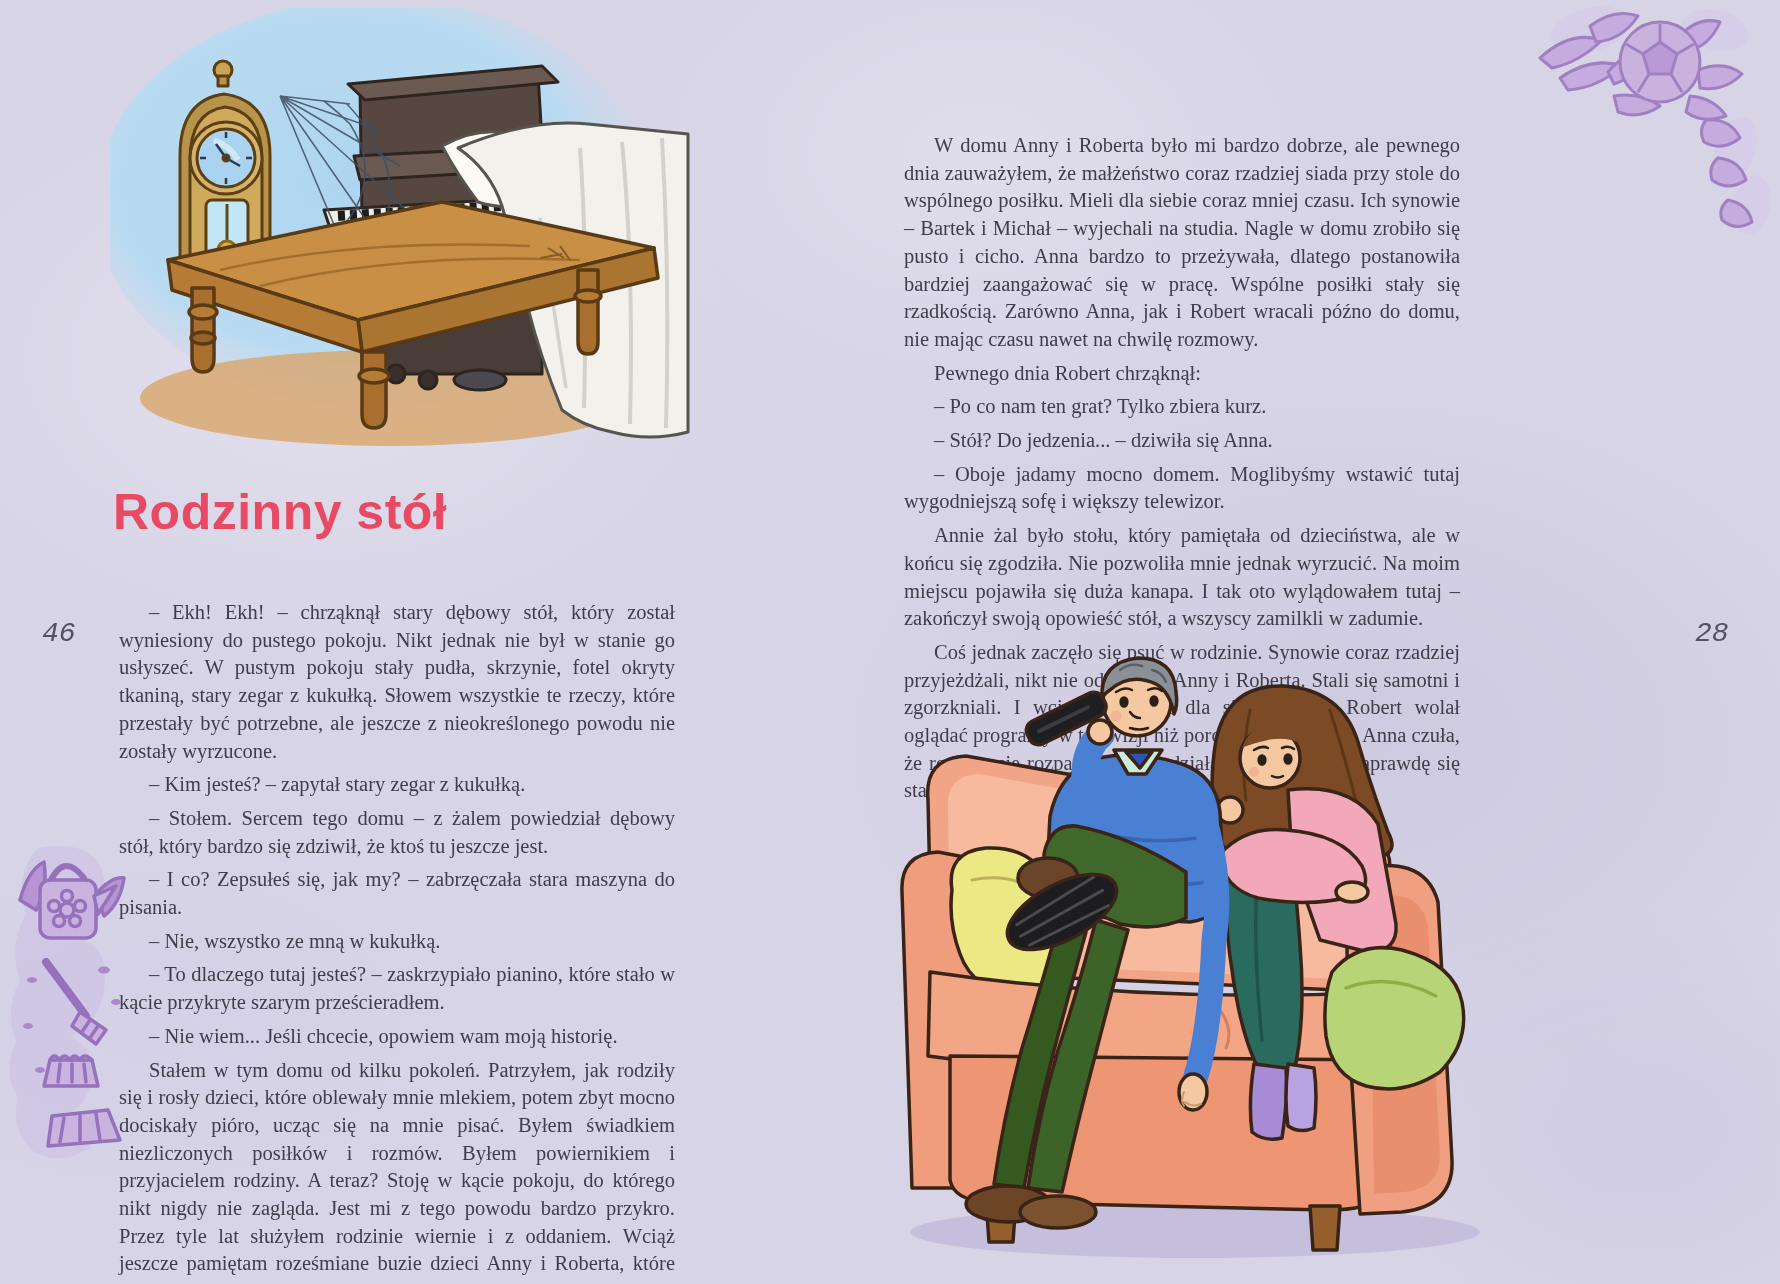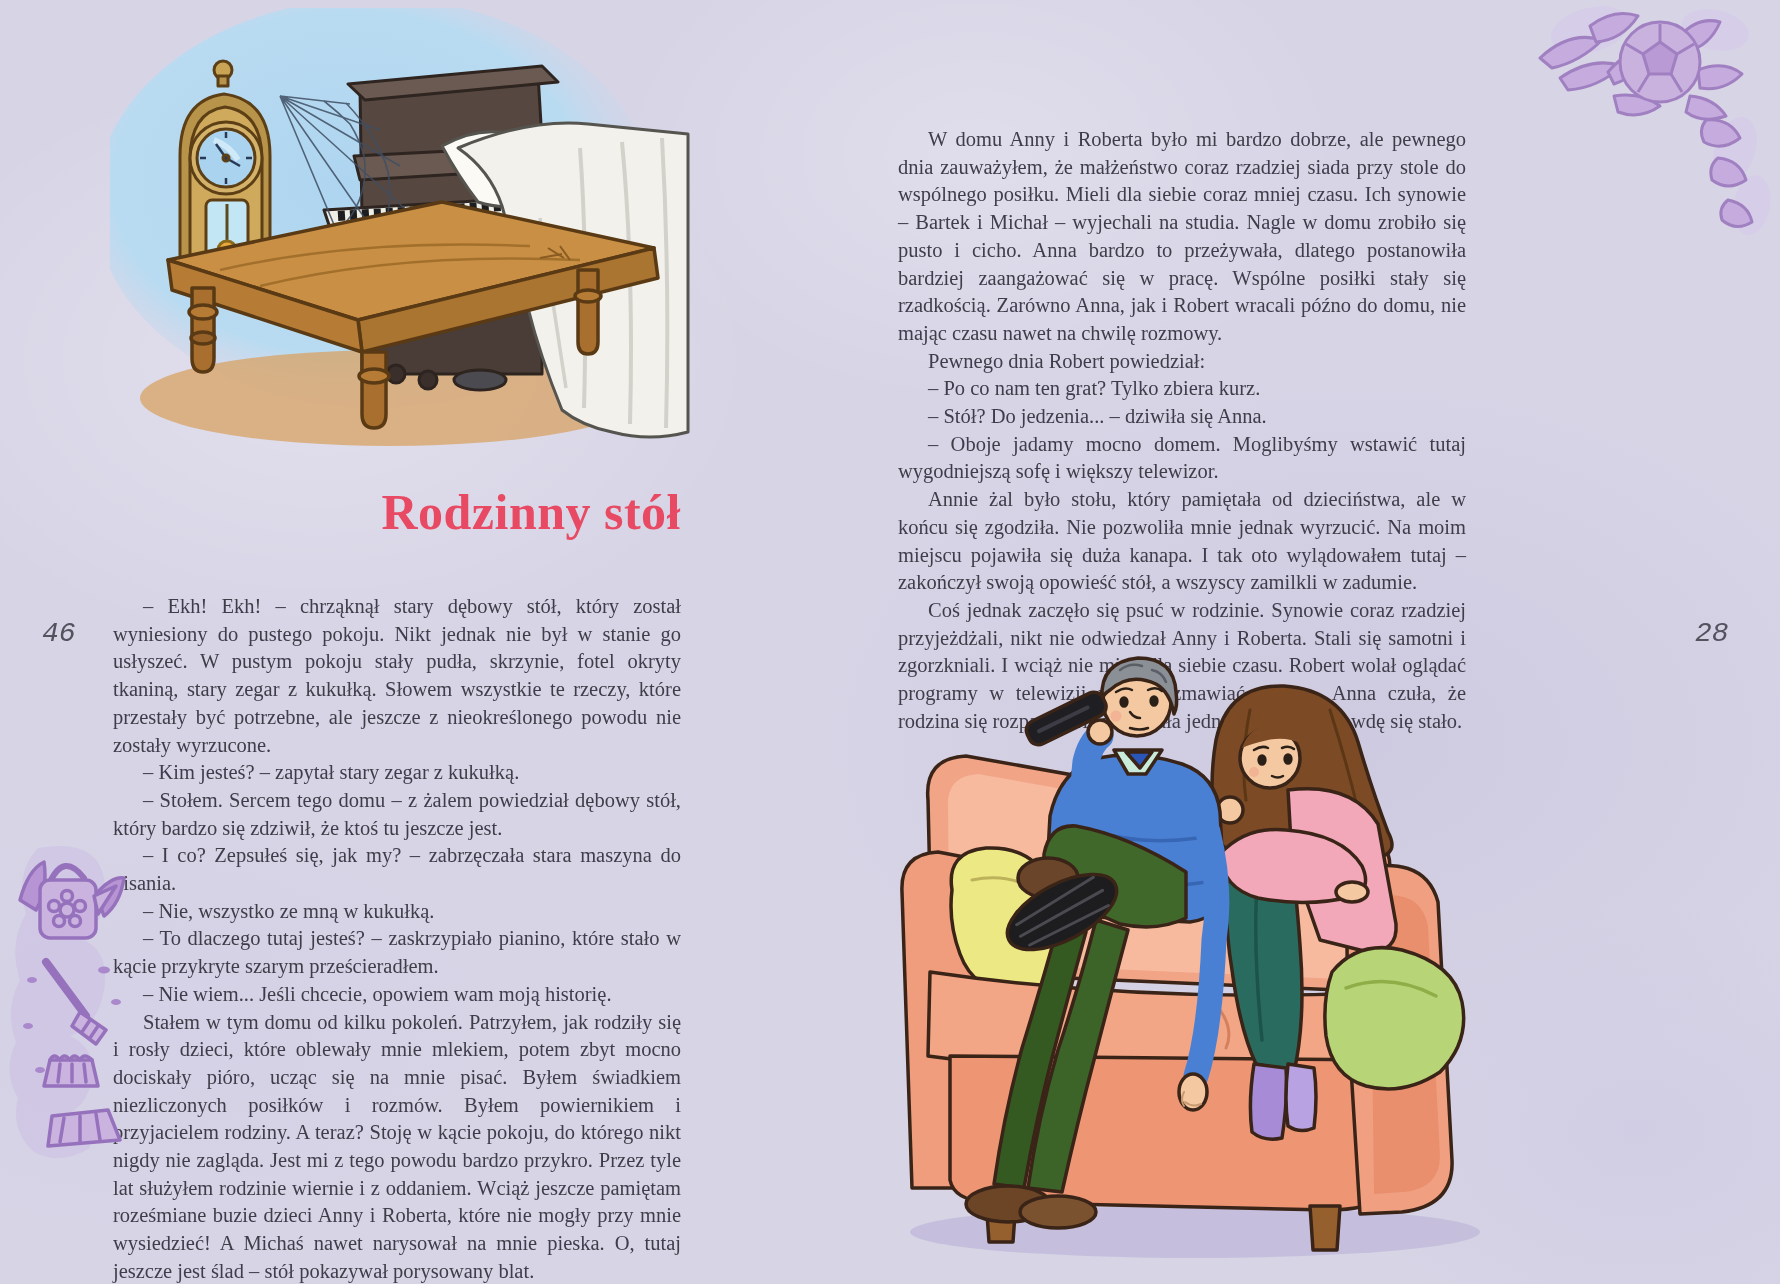--- a/index.html
+++ b/index.html
@@ -15,25 +15,25 @@
     font-family:"Liberation Serif", serif;
   }
   .abs{position:absolute;}
   .textcol{
     width:568px;
     font-size:20.5px;
     line-height:27.7px;
     color:#3f3d49;
     text-align:justify;
   }
-  .textcol p{margin:0;text-indent:30px;}
+  .textcol p{margin:6px;text-indent:30px;}
   .story-title{
     left:113px;top:484px;width:568px;
-    margin:0;text-align:right;
-    font-family:Liberation Serif, serif;
+    margin:0;text-align:left;
+    font-family:Liberation Sans, sans-serif;
     font-weight:800;font-size:50px;line-height:56px;
     color:#e84a63;letter-spacing:0.5px;
   }
   .pagenum{
     font-family:Liberation Mono, monospace;
     font-style:italic;
     font-size:28px;color:#55525f;
   }
   svg{display:block;}
 </style>
@@ -134,21 +134,21 @@
     <p>– Stołem. Sercem tego domu – z żalem powiedział dębowy stół, który bardzo się zdziwił, że ktoś tu jeszcze jest.</p>
     <p>– I co? Zepsułeś się, jak my? – zabrzęczała stara maszyna do pisania.</p>
     <p>– Nie, wszystko ze mną w kukułką.</p>
     <p>– To dlaczego tutaj jesteś? – zaskrzypiało pianino, które stało w kącie przykryte szarym prześcieradłem.</p>
     <p>– Nie wiem... Jeśli chcecie, opowiem wam moją historię.</p>
     <p>Stałem w tym domu od kilku pokoleń. Patrzyłem, jak rodziły się i rosły dzieci, które oblewały mnie mlekiem, potem zbyt mocno dociskały pióro, ucząc się na mnie pisać. Byłem świadkiem niezliczonych posiłków i rozmów. Byłem powiernikiem i przyjacielem rodziny. A teraz? Stoję w kącie pokoju, do którego nikt nigdy nie zagląda. Jest mi z tego powodu bardzo przykro. Przez tyle lat służyłem rodzinie wiernie i z oddaniem. Wciąż jeszcze pamiętam roześmiane buzie dzieci Anny i Roberta, które nie mogły przy mnie wysiedzieć! A Michaś nawet narysował na mnie pieska. O, tutaj jeszcze jest ślad – stół pokazywał porysowany blat.</p>
   </div>
 
   <div class="abs textcol" style="left:898px;top:126px;">
     <p>W domu Anny i Roberta było mi bardzo dobrze, ale pewnego dnia zauważyłem, że małżeństwo coraz rzadziej siada przy stole do wspólnego posiłku. Mieli dla siebie coraz mniej czasu. Ich synowie – Bartek i Michał – wyjechali na studia. Nagle w domu zrobiło się pusto i cicho. Anna bardzo to przeżywała, dlatego postanowiła bardziej zaangażować się w pracę. Wspólne posiłki stały się rzadkością. Zarówno Anna, jak i Robert wracali późno do domu, nie mając czasu nawet na chwilę rozmowy.</p>
-    <p>Pewnego dnia Robert powiedział:</p>
+    <p>Pewnego dnia Robert chrząknął:</p>
     <p>– Po co nam ten grat? Tylko zbiera kurz.</p>
     <p>– Stół? Do jedzenia... – dziwiła się Anna.</p>
     <p>– Oboje jadamy mocno domem. Moglibyśmy wstawić tutaj wygodniejszą sofę i większy telewizor.</p>
     <p>Annie żal było stołu, który pamiętała od dzieciństwa, ale w końcu się zgodziła. Nie pozwoliła mnie jednak wyrzucić. Na moim miejscu pojawiła się duża kanapa. I tak oto wylądowałem tutaj – zakończył swoją opowieść stół, a wszyscy zamilkli w zadumie.</p>
     <p>Coś jednak zaczęło się psuć w rodzinie. Synowie coraz rzadziej przyjeżdżali, nikt nie odwiedzał Anny i Roberta. Stali się samotni i zgorzkniali. I wciąż nie mieli dla siebie czasu. Robert wolał oglądać programy w telewizji niż porozmawiać z żoną. Anna czuła, że rodzina się rozpada. Nie wiedziała jednak, co tak naprawdę się stało.</p>
   </div>
 
   <svg class="abs" style="left:890px;top:640px;" width="610" height="620" viewBox="0 0 610 620">
 
     <ellipse cx="305" cy="592" rx="285" ry="26" fill="#bdb6d8" opacity="0.7"></ellipse>

